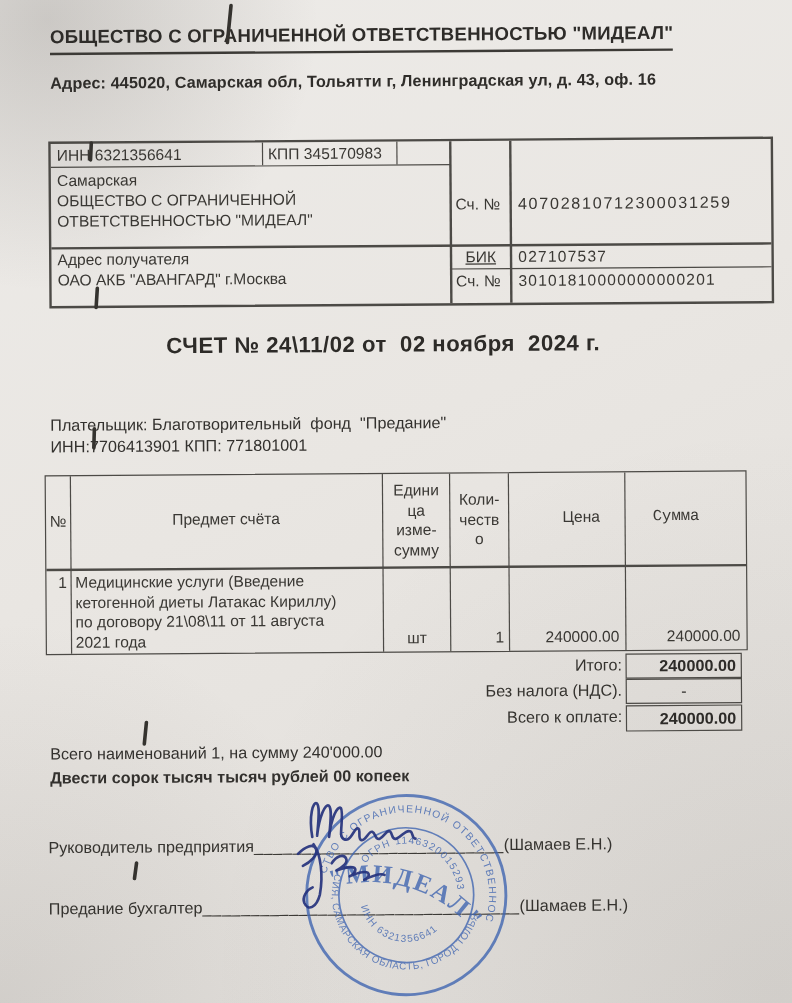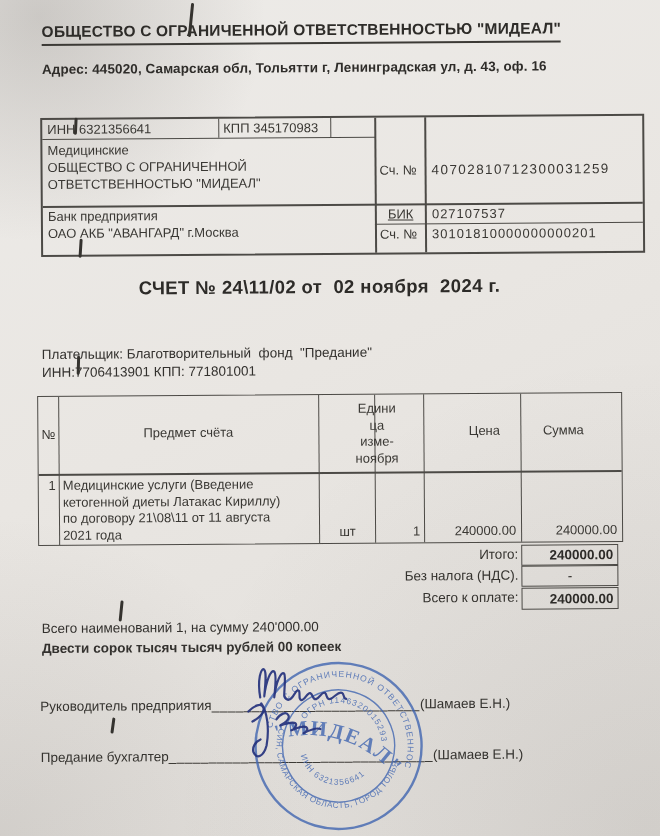--- a/index.html
+++ b/index.html
@@ -60,26 +60,26 @@
     <div class="bl" style="left:332px;top:0;width:1.5px;height:100%;"></div>
     <div class="bl" style="left:382px;top:0;width:1.5px;height:100%;"></div>
     <div class="bl" style="left:0;top:19px;width:333px;height:1.4px;"></div>
     <div class="bl" style="left:0;top:86px;width:100%;height:1.5px;"></div>
     <div class="bl" style="left:332px;top:106px;width:268px;height:1.4px;"></div>
     <div class="bl" style="left:176px;top:0;width:1.4px;height:19px;"></div>
     <div class="bl" style="left:288px;top:0;width:1.4px;height:19px;"></div>
 
     <div class="cell" style="left:5px;top:2px;">ИНН 6321356641</div>
     <div class="cell" style="left:181px;top:2px;">КПП 345170983</div>
-    <div class="cell" style="left:5px;top:23px;">Медицинские</div>
+    <div class="cell" style="left:5px;top:23px;">Самарская</div>
     <div class="cell" style="left:5px;top:40px;">ОБЩЕСТВО С ОГРАНИЧЕННОЙ</div>
     <div class="cell" style="left:5px;top:57px;">ОТВЕТСТВЕННОСТЬЮ "МИДЕАЛ"</div>
     <div class="cell" style="left:337px;top:45px;">Сч. №</div>
     <div class="cell acct" style="left:389px;top:45px;font-size:13.5px;">40702810712300031259</div>
-    <div class="cell" style="left:5px;top:89px;">Банк предприятия</div>
+    <div class="cell" style="left:5px;top:89px;">Адрес получателя</div>
     <div class="cell" style="left:5px;top:106px;">ОАО АКБ "АВАНГАРД" г.Москва</div>
     <div class="cell" style="left:345px;top:89px;text-decoration:underline;">БИК</div>
     <div class="cell acct2" style="left:389px;top:89px;">027107537</div>
     <div class="cell" style="left:337px;top:109px;">Сч. №</div>
     <div class="cell acct2" style="left:389px;top:109px;">30101810000000000201</div>
   </div>
 
   <div class="abs title">СЧЕТ № 24\11/02 от  02 ноября  2024 г.</div>
 
   <div class="abs payer1 t135">Плательщик: Благотворительный  фонд  "Предание"</div>
@@ -88,28 +88,33 @@
   <div class="abs items">
     <div class="bl" style="left:20px;top:0;width:1.4px;height:100%;"></div>
     <div class="bl" style="left:280px;top:0;width:1.4px;height:100%;"></div>
     <div class="bl" style="left:336px;top:0;width:1.4px;height:100%;"></div>
     <div class="bl" style="left:385px;top:0;width:1.4px;height:100%;"></div>
     <div class="bl" style="left:482px;top:0;width:1.4px;height:100%;"></div>
     <div class="bl" style="left:0;top:77px;width:100%;height:1.5px;"></div>
 
     <div class="cell" style="left:0;top:30px;width:20px;text-align:center;">№</div>
     <div class="cell ctr" style="left:20px;top:29px;width:260px;">Предмет счёта</div>
-    <div class="cell ctr" style="left:281px;top:6px;width:55px;padding-left:30px;">
+    <div class="cell ctr" style="left:281px;top:6px;width:55px;">
       <div>Едини</div>
       <div>ца</div>
       <div>изме-</div>
-      <div>ноября</div>
+      <div>сумму</div>
+    </div>
+    <div class="cell ctr" style="left:337px;top:14px;width:48px;">
+      <div>Коли-</div>
+      <div>честв</div>
+      <div>о</div>
     </div>
     <div class="cell ctr" style="left:386px;top:29px;width:120px;">Цена</div>
-    <div class="cell ctr" style="left:483px;top:29px;width:84px;">Сумма</div>
+    <div class="cell ctr" style="left:483px;top:29px;width:84px;font-family:Liberation Mono, monospace;">Сумма</div>
 
     <div class="cell" style="left:0;top:81px;width:17px;text-align:right;">1</div>
     <div class="cell" style="left:24px;top:81px;width:256px;">
       <div>Медицинские услуги (Введение</div>
       <div>кетогенной диеты Латакас Кириллу)</div>
       <div>по договору 21\08\11 от 11  августа</div>
       <div>2021 года</div>
     </div>
     <div class="cell ctr" style="left:281px;top:129px;width:55px;">шт</div>
     <div class="cell rgt" style="left:337px;top:129px;width:44px;">1</div>

